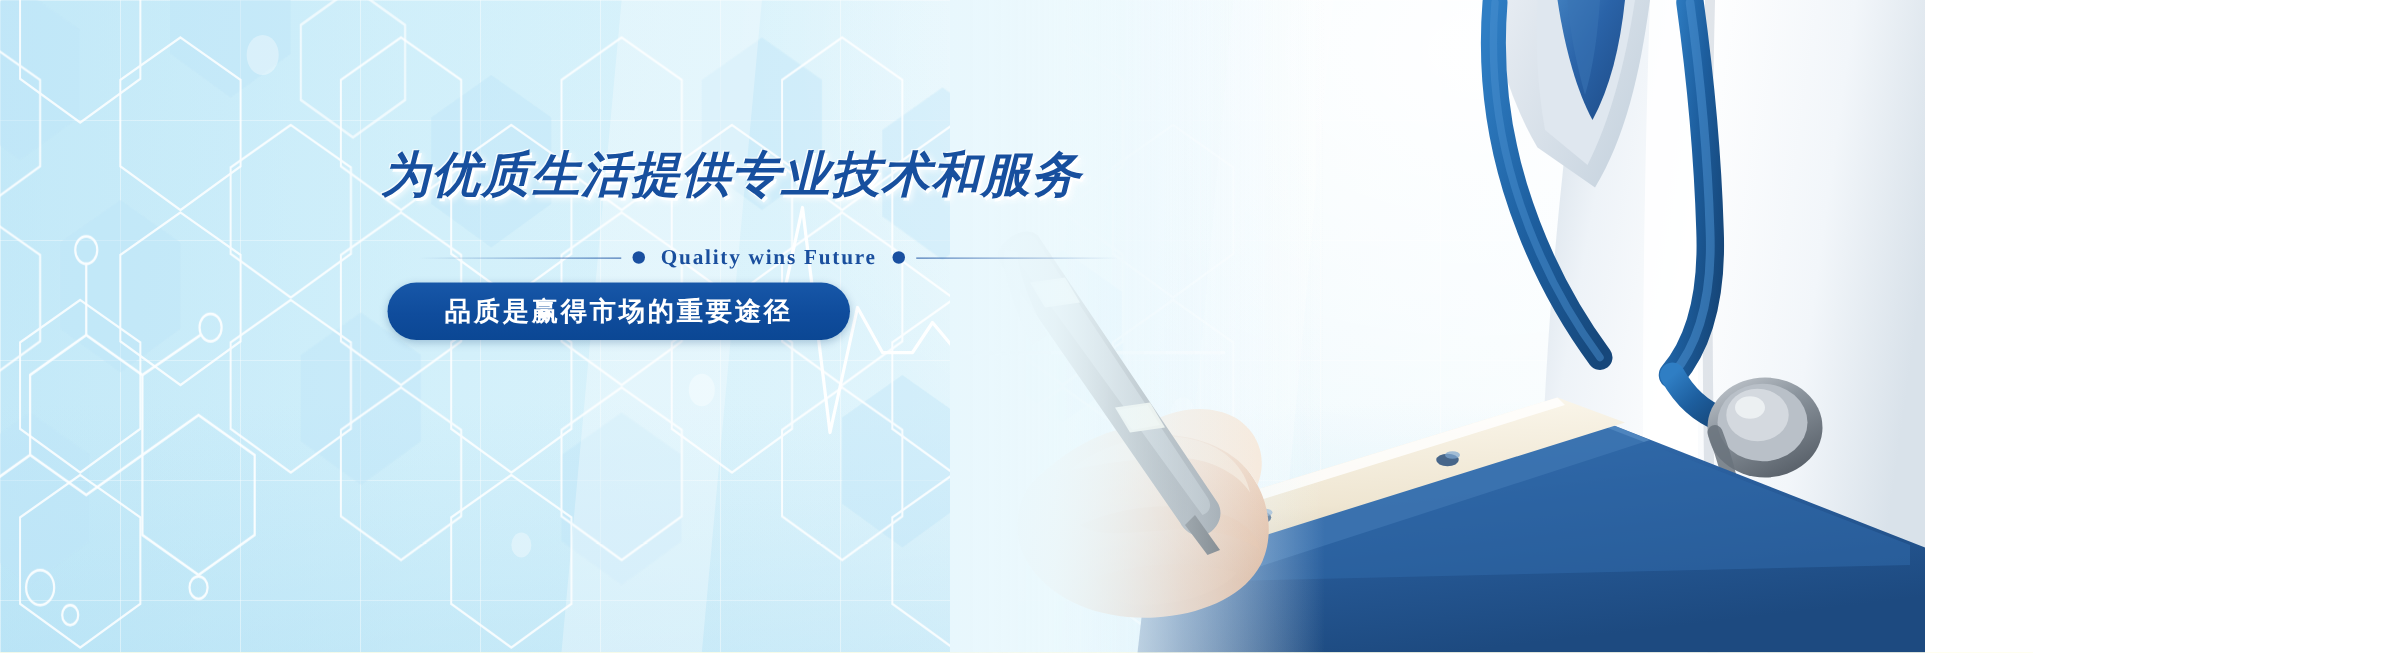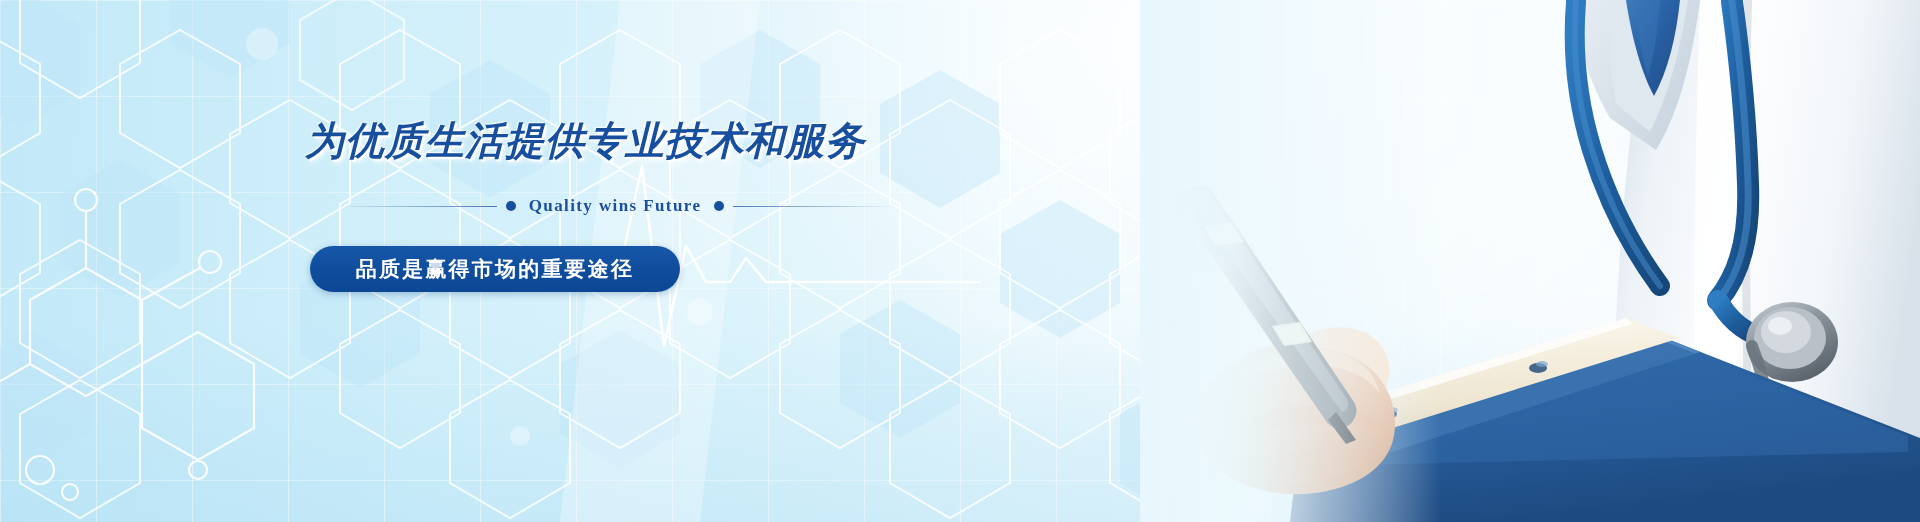--- a/index.html
+++ b/index.html
@@ -2,21 +2,21 @@
 <html><head>
 <meta charset="utf-8">
 <title>Banner</title>
 <style>
   * { margin:0; padding:0; box-sizing:border-box; }
   html,body { background:#ffffff; }
   body { font-family:"Liberation Sans", sans-serif; }
 
   .banner {
     position:relative;
-    width:1920px;
+    width:1540px;
     height:522px;
     overflow:hidden;
     background:#fef9c3;
   }
 
   
   .bg-base {
     position:absolute; inset:0;
     background:
       radial-gradient(ellipse 900px 620px at 1180px 40px, rgba(255,255,255,0.95) 0%, rgba(255,255,255,0.55) 34%, rgba(255,255,255,0) 66%),
@@ -119,21 +119,20 @@
   .pill {
     position:absolute;
     left:310px; top:226px;
     width:370px; height:46px;
     border-radius:23px;
     background:linear-gradient(180deg, #1757a8 0%, #0f4c9c 55%, #0b4794 100%);
     box-shadow:0 2px 7px rgba(12,60,120,0.28);
     display:flex;
     align-items:center;
     justify-content:center;
-    margin-top:20px;
   }
   .pill-text {
     color:#ffffff;
     font-size:21px;
     font-weight:bold;
     letter-spacing:2.2px;
     white-space:nowrap;
   }
 </style>
 </head>

